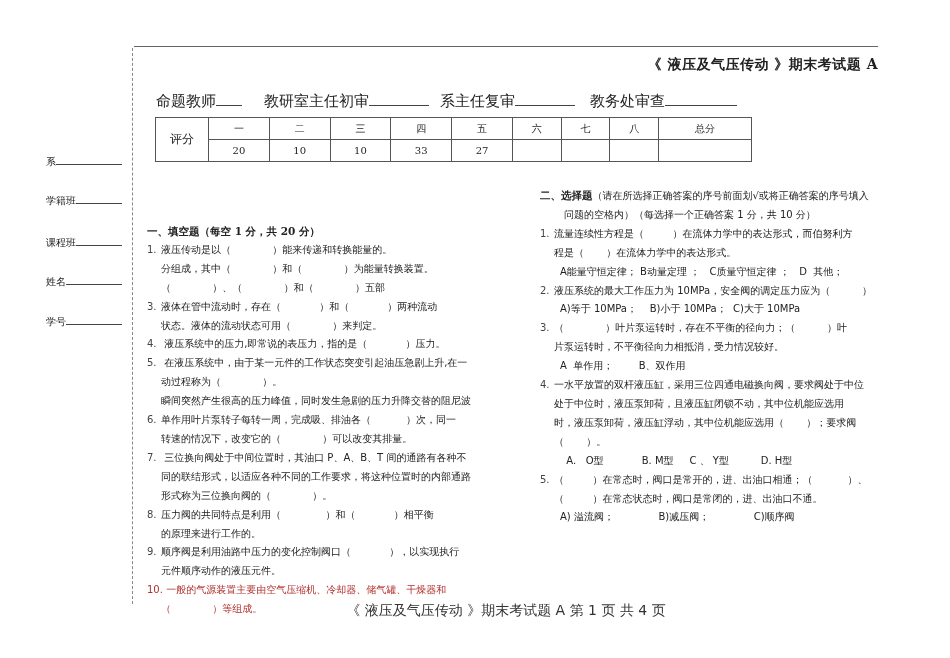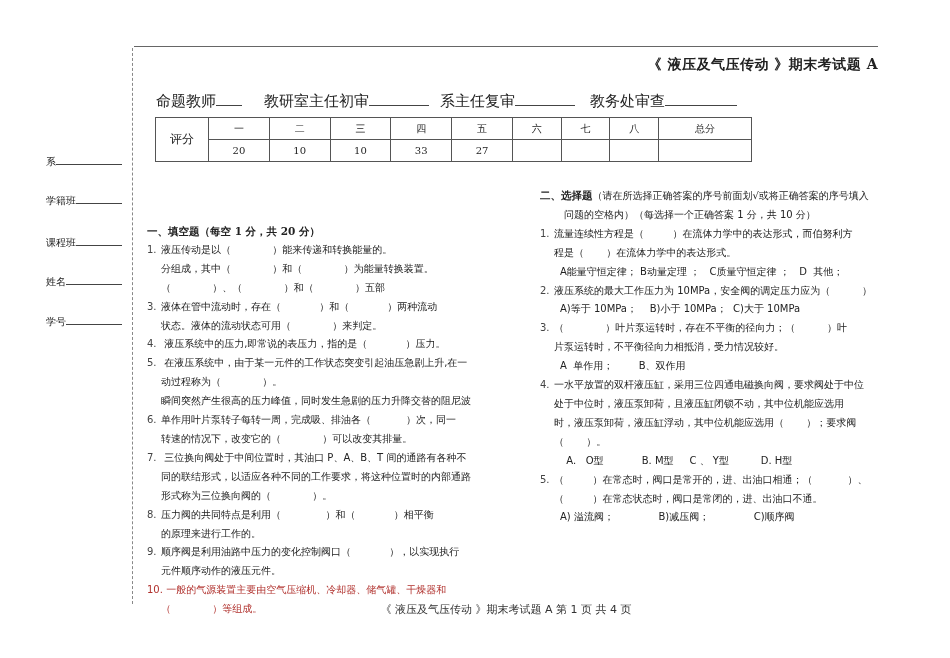--- a/index.html
+++ b/index.html
@@ -19,21 +19,21 @@
   .side { left: 46px; font-size: 10px; }
   .side .blank-line { width: 58px; height: 9px; }
   .col-left { left: 147px; top: 186px; width: 375px; font-size: 10px; line-height: 18.9px; margin-top: 36px; }
   .col-right { left: 540px; top: 186px; width: 345px; font-size: 10px; line-height: 18.9px; }
   .sec-head { font-weight: bold; font-family: "DejaVu Serif", serif; font-size: 10.5px; }
   .q { white-space: pre-wrap; }
   .q .num { display: inline-block; width: 14px; color: #444; }
   .indent { padding-left: 14px; }
   .red { color: #b0302c; }
   .opts { padding-left: 20px; white-space: pre; }
-  .footer { left: 134px; width: 744px; top: 602px; text-align: center; font-size: 11px; color: #333; }
+  .footer { left: 134px; width: 744px; top: 602px; text-align: center; font-size: 14px; color: #333; }
 </style>
 </head>
 <body>
 
 <div class="abs top-rule"></div>
 <div class="abs binding-line"></div>
 
 <div class="abs title">《 液压及气压传动 》期末考试题 A</div>
 
 <div class="abs signrow" style="left:156px">

